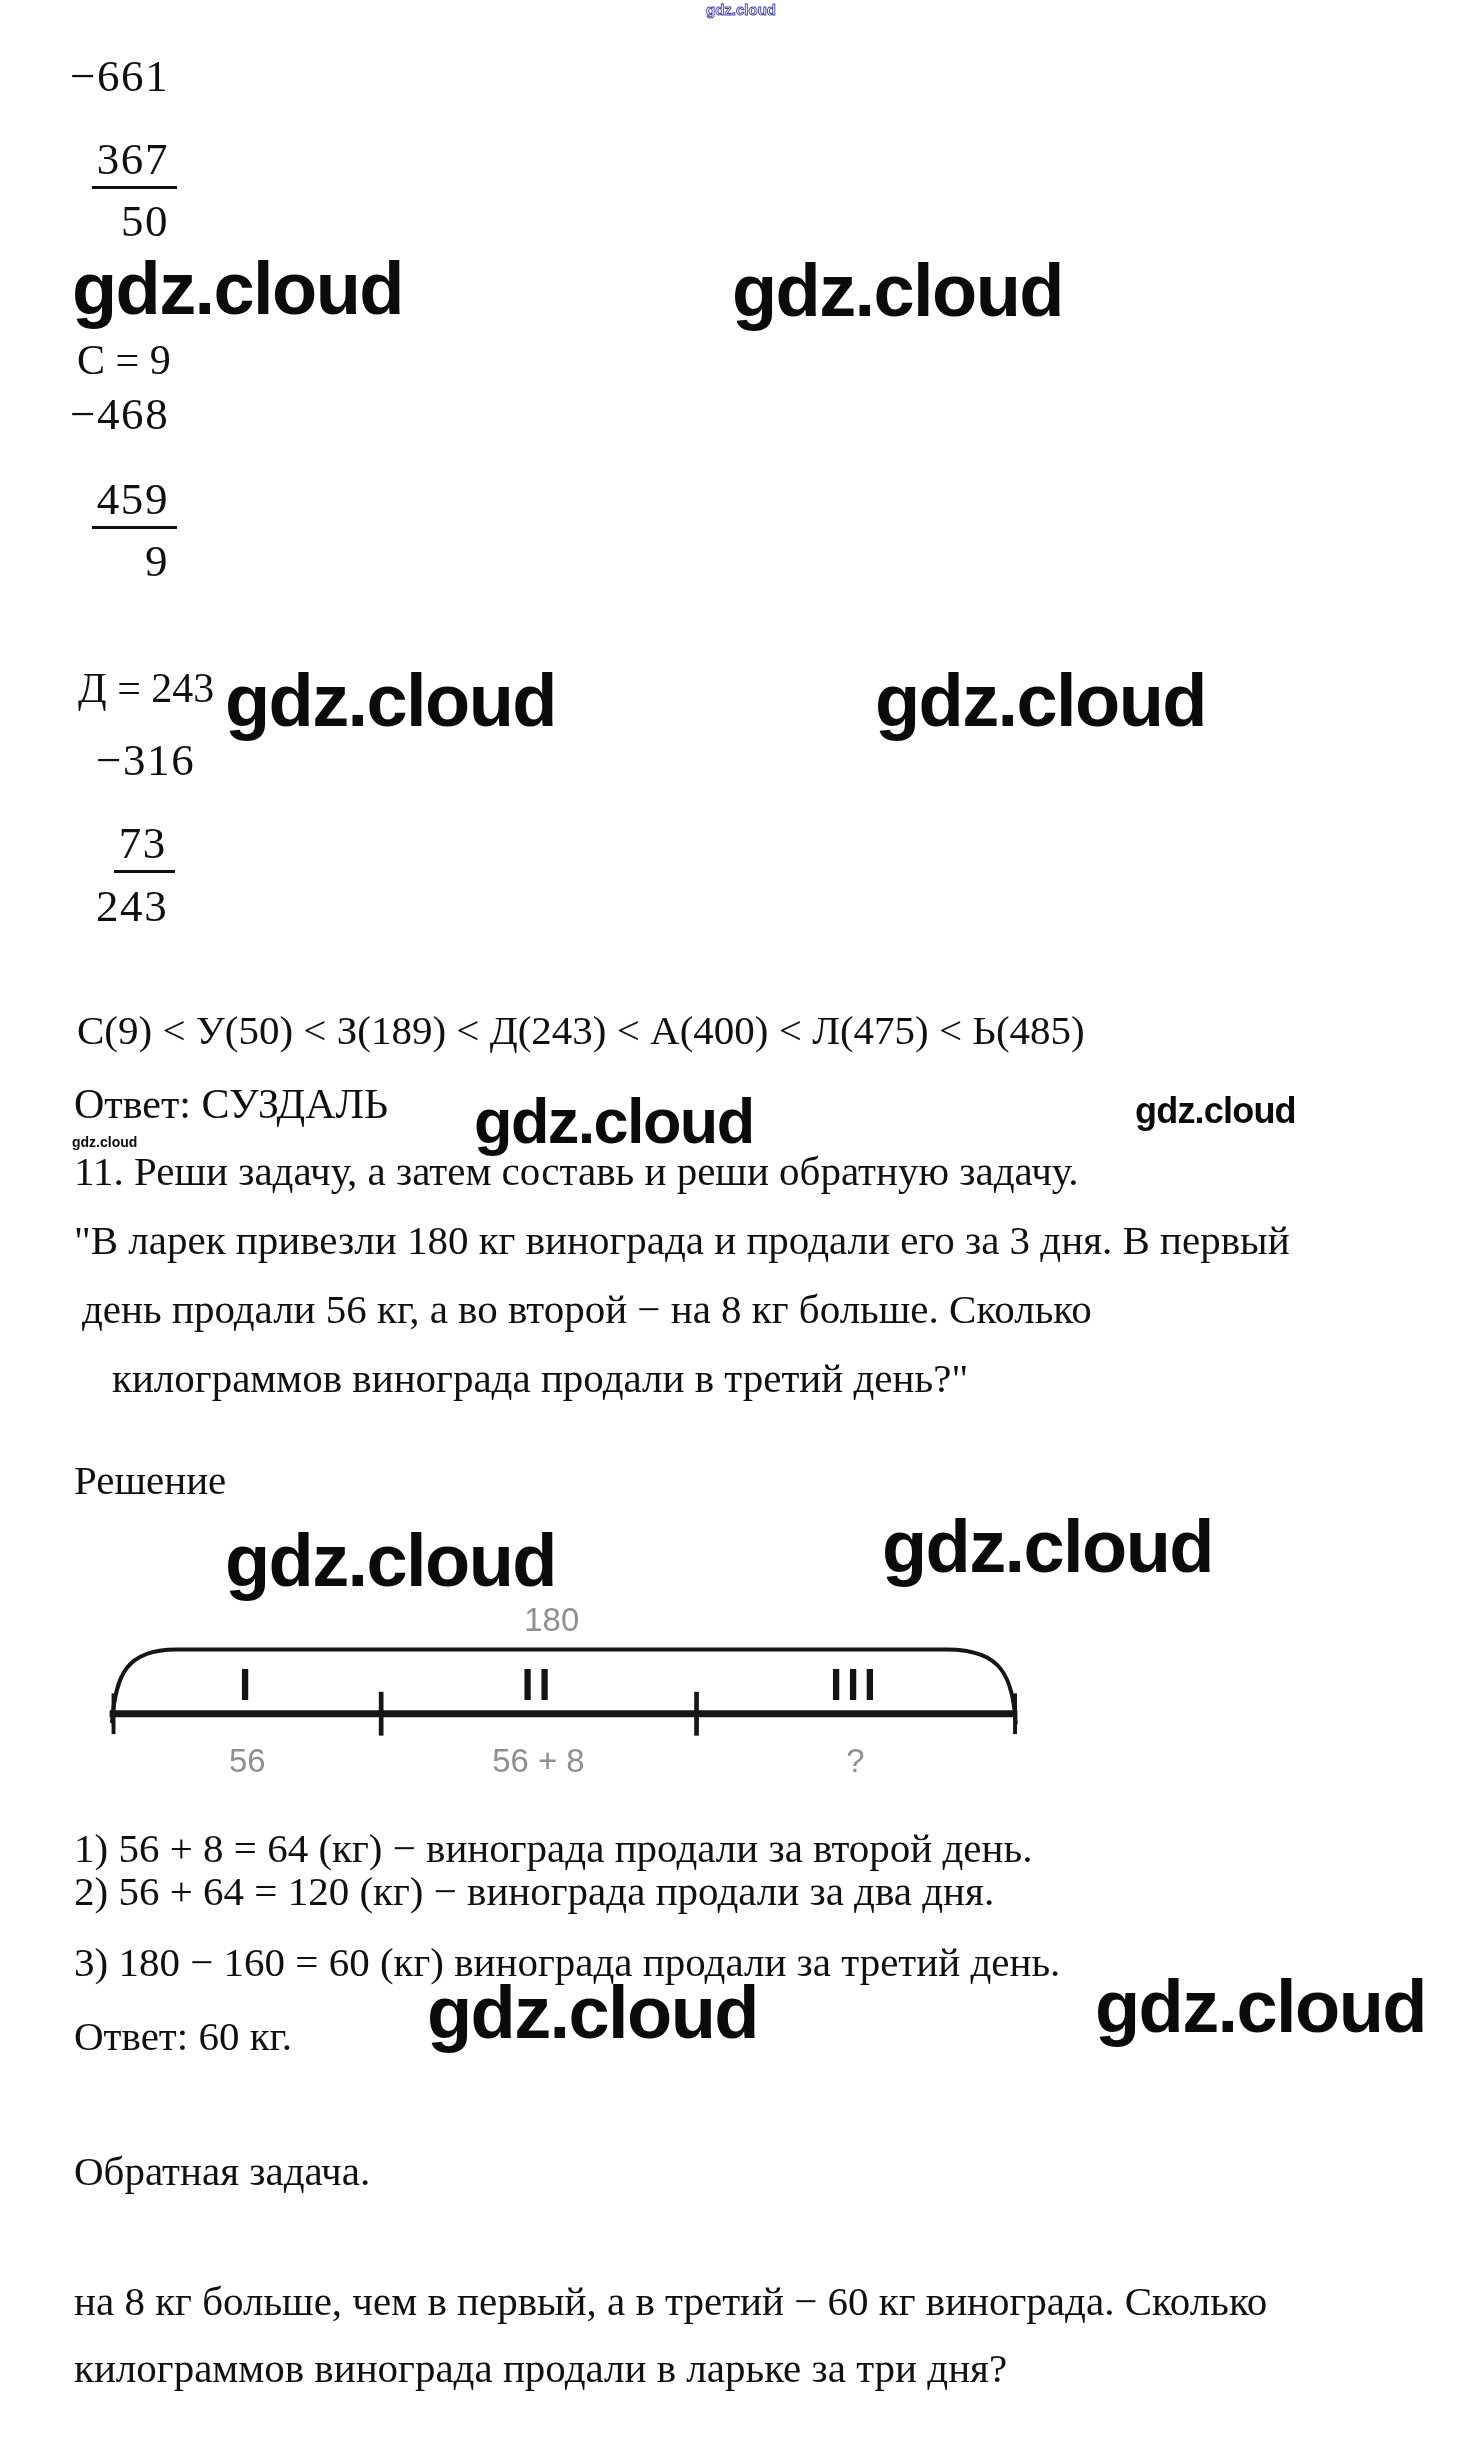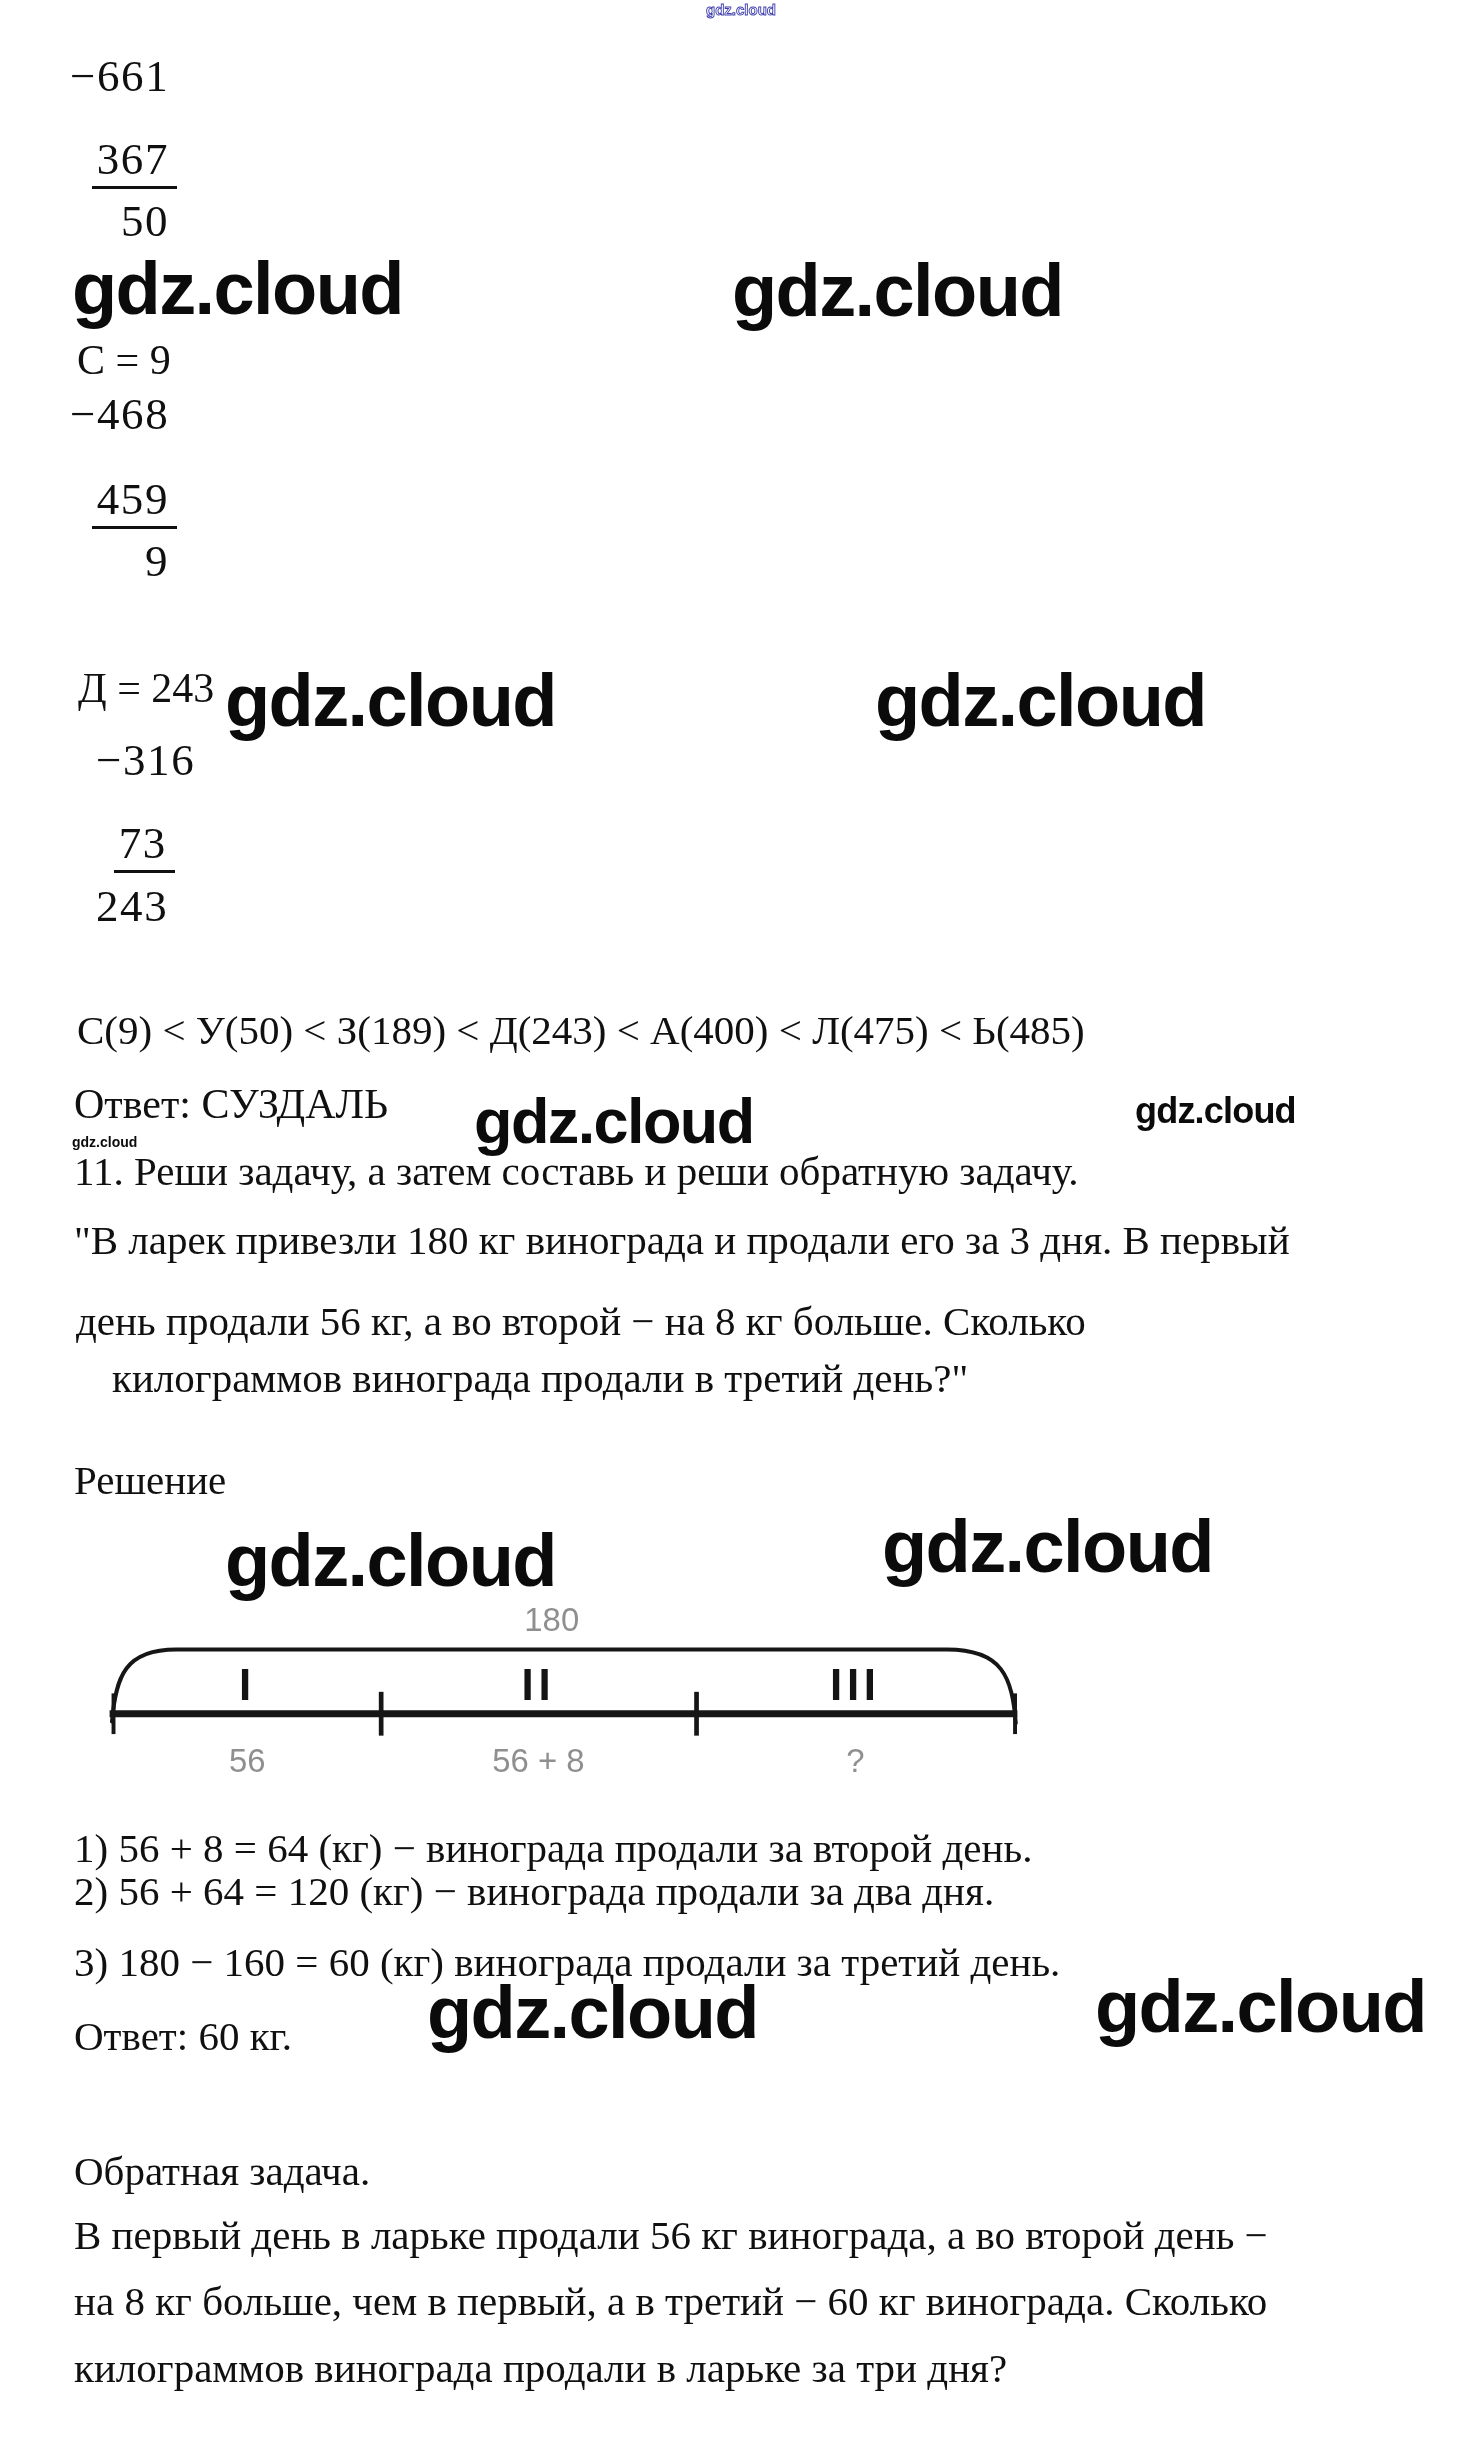--- a/index.html
+++ b/index.html
@@ -47,21 +47,21 @@
 
   <div class="t serif" style="left:77px;top:1008px;font-family:Liberation Serif, serif;">С(9) &lt; У(50) &lt; З(189) &lt; Д(243) &lt; А(400) &lt; Л(475) &lt; Ь(485)</div>
   <div class="t serif" style="left:74px;top:1082px;font-size:42px;">Ответ: СУЗДАЛЬ</div>
 
   <div class="t wm" style="left:474px;top:1090px;font-size:63px;">gdz.cloud</div>
   <div class="t wm" style="left:1135px;top:1093px;font-size:36px;letter-spacing:-0.8px;">gdz.cloud</div>
   <div class="t wm" style="left:72px;top:1135px;font-size:14px;letter-spacing:0;">gdz.cloud</div>
 
   <div class="t serif" style="left:74px;top:1149px;">11. Реши задачу, а затем составь и реши обратную задачу.</div>
   <div class="t serif" style="left:74px;top:1218px;">"В ларек привезли 180 кг винограда и продали его за 3 дня. В первый</div>
-  <div class="t serif" style="left:76px;top:1287px;margin-top:12px;">день продали 56 кг, а во второй − на 8 кг больше. Сколько</div>
+  <div class="t serif" style="left:82px;top:1287px;">день продали 56 кг, а во второй − на 8 кг больше. Сколько</div>
   <div class="t serif" style="left:74px;top:1356px;margin-left:38px;">килограммов винограда продали в третий день?"</div>
 
   <div class="t serif bold" style="left:74px;top:1458px;">Решение</div>
 
   <div class="t wm" style="left:225px;top:1524px;font-size:74px;">gdz.cloud</div>
   <div class="t wm" style="left:882px;top:1510px;font-size:74px;">gdz.cloud</div>
 
   <svg style="position:absolute;left:47px;top:1582px;" width="1033" height="204" viewBox="0 0 1320 260">
     <text x="645" y="62" font-size="42" fill="#8f8f8f" text-anchor="middle">180</text>
     <path d="M83,178 C88,120 100,86 165,86 L1150,86 C1222,86 1233,122 1238,180" fill="none" stroke="#161616" stroke-width="5" stroke-linecap="round"></path>
@@ -80,18 +80,17 @@
 
   <div class="t serif" style="left:74px;top:1798px;margin-top:28px;">1) 56 + 8 = 64 (кг) − винограда продали за второй день.</div>
   <div class="t serif" style="left:74px;top:1869px;">2) 56 + 64 = 120 (кг) − винограда продали за два дня.</div>
   <div class="t serif" style="left:74px;top:1940px;">3) 180 − 160 = 60 (кг) винограда продали за третий день.</div>
 
   <div class="t serif" style="left:74px;top:2014px;">Ответ: 60 кг.</div>
   <div class="t wm" style="left:427px;top:1976px;font-size:74px;">gdz.cloud</div>
   <div class="t wm" style="left:1095px;top:1970px;font-size:74px;">gdz.cloud</div>
 
   <div class="t serif" style="left:74px;top:2149px;">Обратная задача.</div>
-  <div class="t serif" style="left:74px;top:2213px;">В первый день в ларьке продали 56 кг винограда, а во второй день −</div>
   <div class="t serif" style="left:74px;top:2279px;">на 8 кг больше, чем в первый, а в третий − 60 кг винограда. Сколько</div>
   <div class="t serif" style="left:74px;top:2346px;">килограммов винограда продали в ларьке за три дня?</div>
 
 </div>
 
 
 </body></html>

